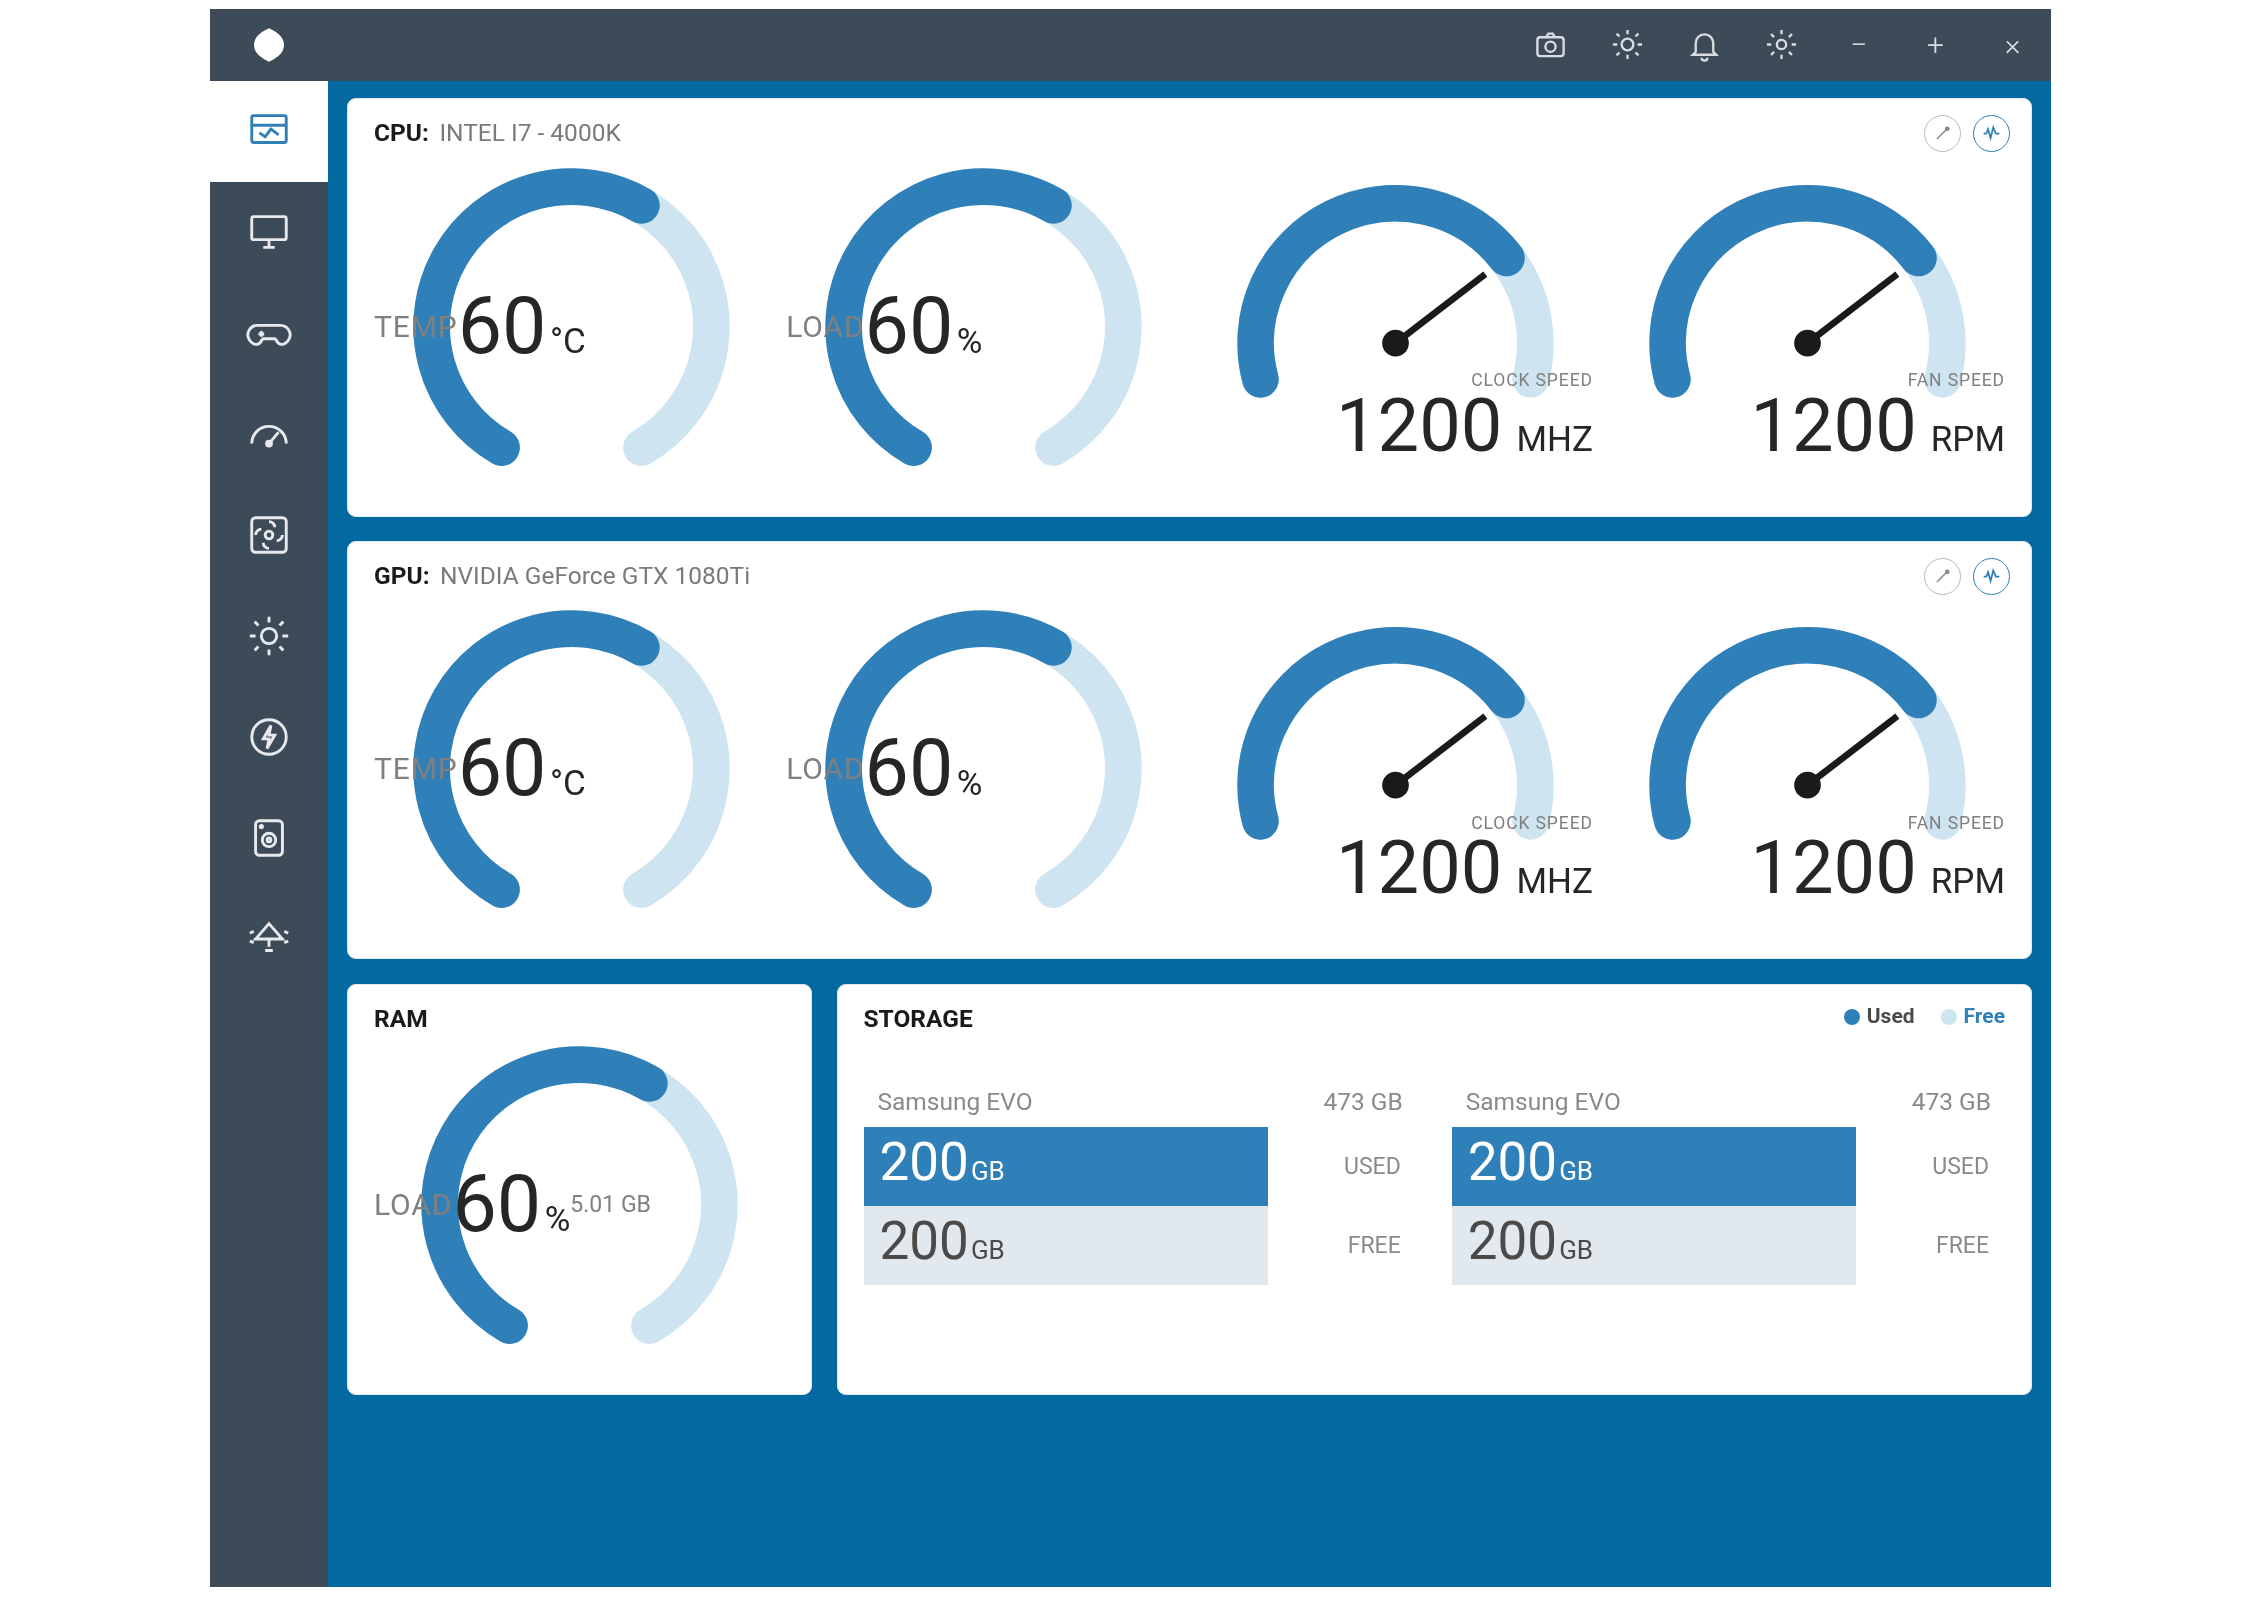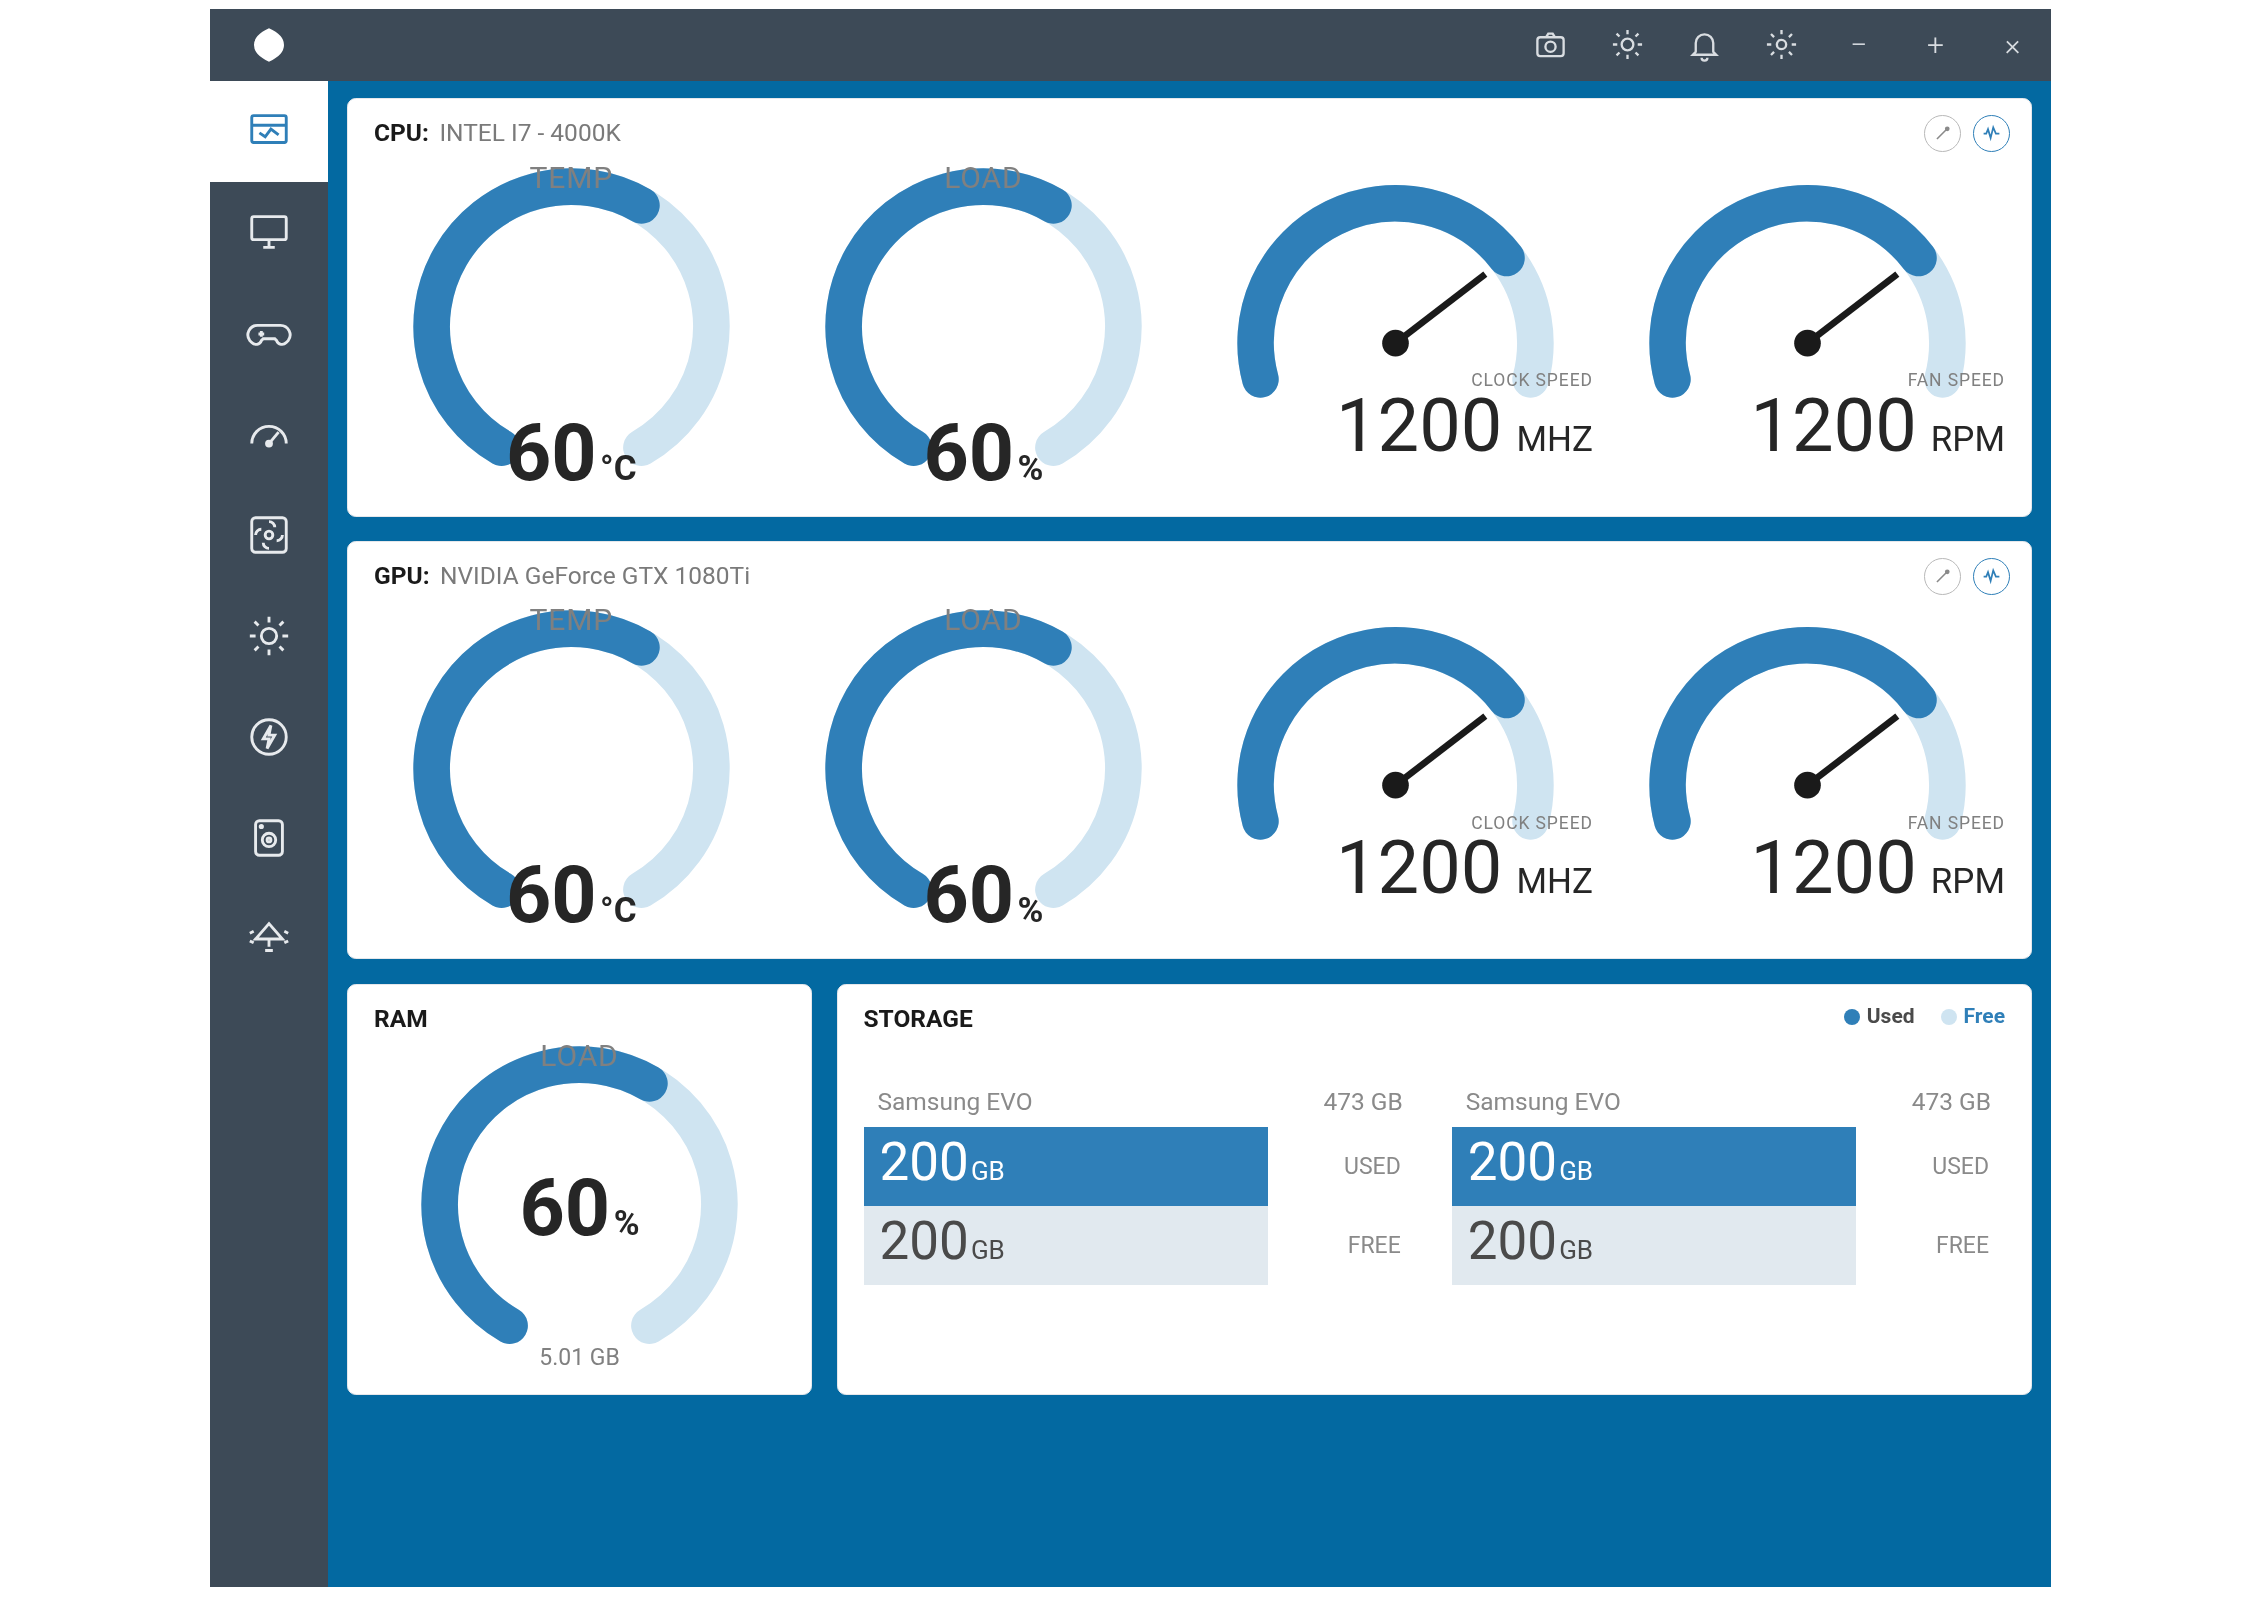--- a/index.html
+++ b/index.html
@@ -63,23 +63,23 @@
 }
 .card-head{display:flex;align-items:center;gap:10.5px;font-size:24.5px}
 .card-head .lbl{font-weight:700;color:#1a1a1a}
 .card-head .val{font-weight:400;color:#7a7a7a}
 .card-actions{position:absolute;top:16px;right:21px;display:flex;gap:12.3px}
 .circ-btn{width:37px;height:37px;border-radius:50%;border:1.8px solid #b9b9b9;display:flex;align-items:center;justify-content:center;cursor:pointer}
 .circ-btn.accent{border-color:var(--accent);color:var(--accent)}
 .gauges{display:flex;justify-content:space-between;margin-top:12.3px;gap:17.5px}
 .gauge-wrap{flex:1;display:flex;align-items:center;justify-content:center;position:relative}
 .gauge-svg{width:333px;height:333px}
-.gauge-center{position:absolute;inset:0;display:flex;flex-direction:column;align-items:center;justify-content:space-between}
+.gauge-center{position:absolute;inset:0;display:flex;flex-direction:row;align-items:center;justify-content:flex-start}
 .gauge-label{font-size:30px;color:#808080;letter-spacing:0.9px}
-.gauge-value{font-size:79px;color:#262626;font-weight:700;line-height:1;display:flex;align-items:baseline}
+.gauge-value{font-size:79px;color:#262626;font-weight:400;line-height:1;display:flex;align-items:baseline}
 .gauge-value .unit{font-size:35px;margin-left:3.5px}
 .gauge-sub{font-size:23px;color:#808080}
 .speed-center{position:absolute;left:0;right:0;bottom:30px;display:flex;flex-direction:column;align-items:flex-end}
 .speed-label{font-size:17.5px;color:#808080;letter-spacing:0.9px;margin-bottom:-1.8px}
 .speed-value{font-size:74px;color:#262626;line-height:1;display:flex;align-items:baseline}
 .speed-value .unit{font-size:35px;margin-left:14px}
 .bottomrow{display:flex;gap:24.5px;min-height:0}
 .card.ram{width:465px}
 .card.storage{flex:1}
 .storage-legend{position:absolute;top:19px;right:26px;display:flex;gap:26px;align-items:center;font-size:21px}

